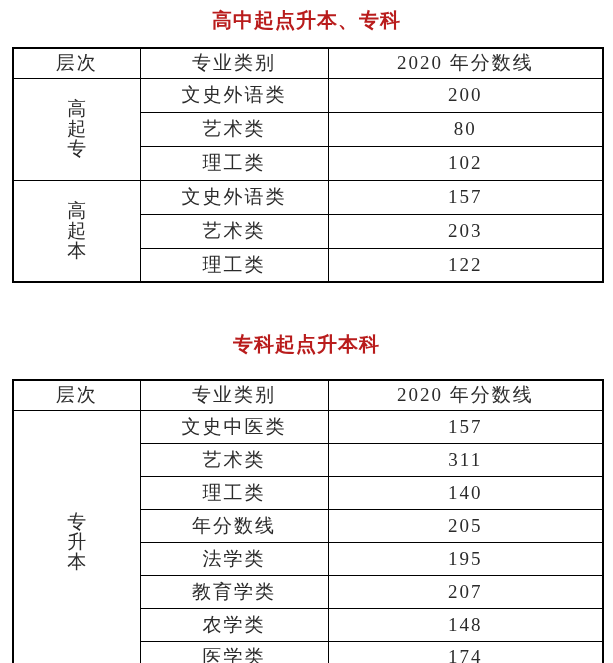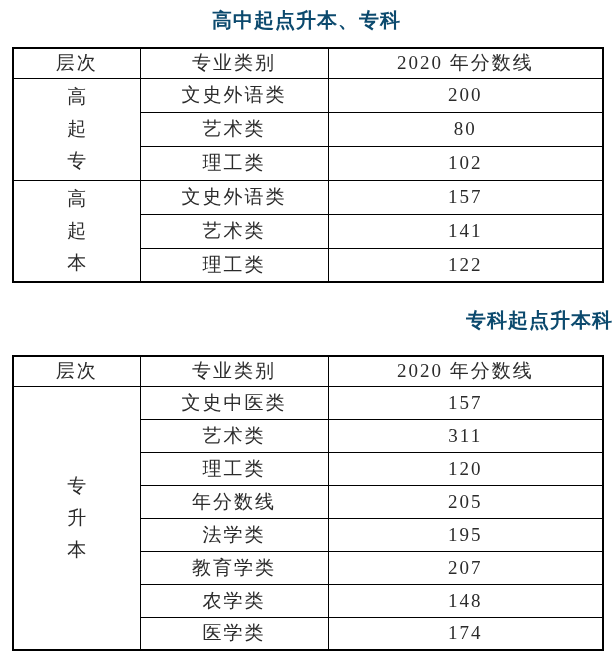--- a/index.html
+++ b/index.html
@@ -16,26 +16,25 @@
     color: #2b2b2b;
   }
   .doc-title {
     margin: 0;
     padding-top: 7px;
     text-align: center;
     font-family: "Liberation Sans", "DejaVu Sans", sans-serif;
     font-weight: bold;
     font-size: 20px;
     letter-spacing: 1px;
-    color: #0c4a6e;
+    color: #b91c1c;
   }
   .doc-title.second {
     padding-top: 0;
-    margin-top: 24px;
-    text-align: right;
+    margin-top: 48px;
   }
   table.score-table {
     border-collapse: collapse;
     table-layout: fixed;
     width: 590px;
     margin: 13px 0 0 12px;
     border: 2px solid #000000;
   }
   table.score-table.second {
     margin-top: 21px;
@@ -54,21 +53,21 @@
   .col-category { width: 188px; }
   .col-score    { width: 275px; }
   tr.header-row  { height: 30px; margin-left: 16px; }
   table.first  tr.data-row { height: 34px; }
   table.second tr.data-row { height: 33px; }
   .level-text {
     display: block;
     width: 23px;
     margin: 0 auto;
     word-break: break-all;
-    line-height: 32px;
+    line-height: 20px;
     letter-spacing: 0;
   }
   .score-cell { letter-spacing: 2px; }
 </style>
 </head>
 <body>
 
 <h1 class="doc-title">高中起点升本、专科</h1>
 
 <table class="score-table first">
@@ -100,21 +99,21 @@
     </tr>
     <tr class="data-row">
       <td rowspan="3">
           <span class="level-text">高起本</span>
         </td>
       <td class="category-cell">文史外语类</td>
       <td class="score-cell">157</td>
     </tr>
     <tr class="data-row">
       <td class="category-cell">艺术类</td>
-      <td class="score-cell">141</td>
+      <td class="score-cell">203</td>
     </tr>
     <tr class="data-row">
       <td class="category-cell">理工类</td>
       <td class="score-cell">122</td>
     </tr>
   </tbody>
 </table>
 
 <h1 class="doc-title second">专科起点升本科</h1>
 
@@ -136,21 +135,21 @@
         </td>
       <td class="category-cell">文史中医类</td>
       <td class="score-cell">157</td>
     </tr>
     <tr class="data-row">
       <td class="category-cell">艺术类</td>
       <td class="score-cell">311</td>
     </tr>
     <tr class="data-row">
       <td class="category-cell">理工类</td>
-      <td class="score-cell">120</td>
+      <td class="score-cell">140</td>
     </tr>
     <tr class="data-row">
       <td class="category-cell">年分数线</td>
       <td class="score-cell">205</td>
     </tr>
     <tr class="data-row">
       <td class="category-cell">法学类</td>
       <td class="score-cell">195</td>
     </tr>
     <tr class="data-row">

